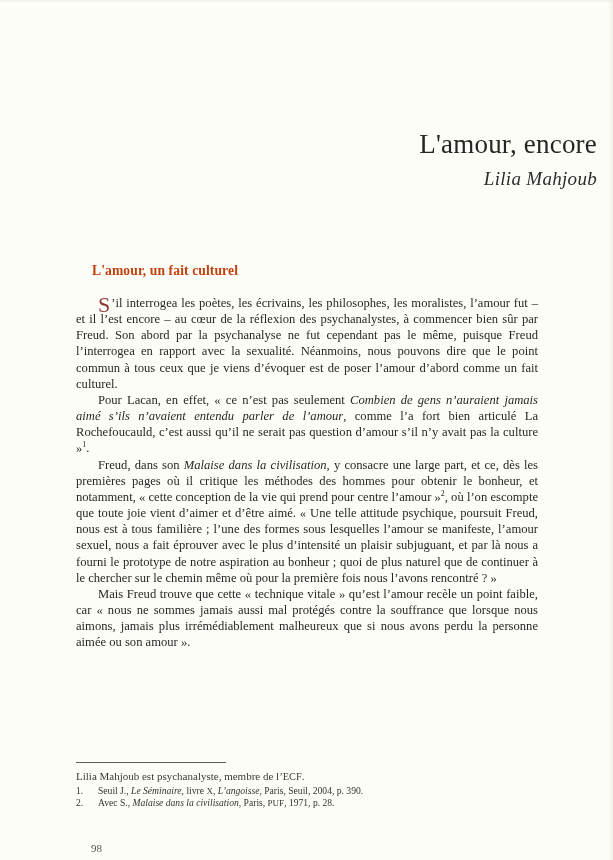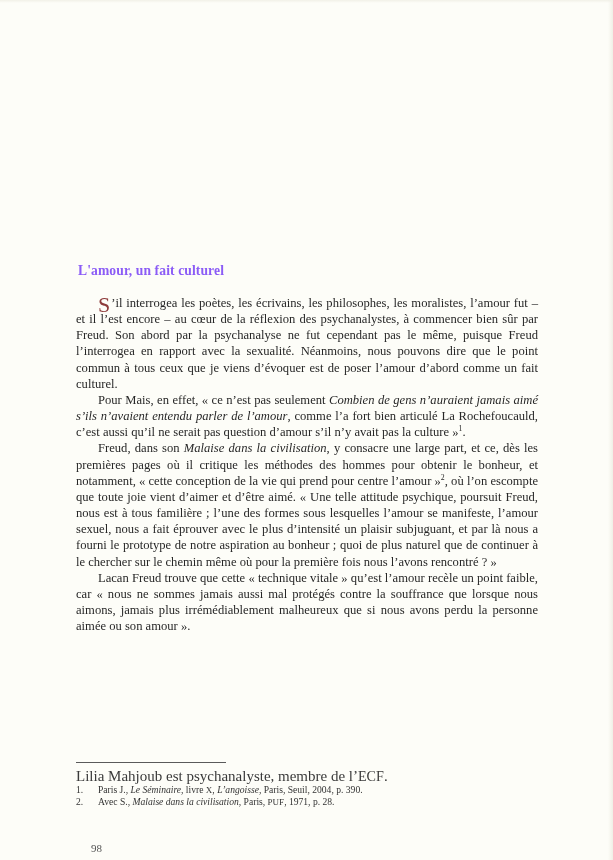--- a/index.html
+++ b/index.html
@@ -53,22 +53,22 @@
   .body-area {
     position: absolute;
     top: 263px;
     left: 76px;
     width: 462px;
   }
 
   .section-heading {
     font-size: 13.6px;
     font-weight: bold;
-    color: #8b5cf6;
-    margin: 0 0 16px 2px;
+    color: #c2410c;
+    margin: 0 0 16px 16px;
     letter-spacing: 0.1px;
   }
 
   p.para {
     margin: 0;
     font-size: 12.6px;
     line-height: 16.15px;
     text-align: justify;
     text-indent: 22px;
     color: #272727;
@@ -103,21 +103,21 @@
     top: 762px;
     width: 462px;
   }
   .fn-rule {
     width: 150px;
     height: 1px;
     background: #5a5a5a;
     margin: 0 0 7px 0;
   }
   .fn-bio {
-    font-size: 15px;
+    font-size: 11px;
     line-height: 12.5px;
     color: #3a3a3a;
     margin-bottom: 1px;
   }
   .fn-item {
     font-size: 9.6px;
     line-height: 12.6px;
     color: #333;
     display: flex;
   }
@@ -153,45 +153,49 @@
   }
 </style>
 </head>
 <body>
 
 <div class="page">
 
   <div class="scan-edge-top"></div>
   <div class="scan-edge-right"></div>
 
+  <div class="title-block">
+    <h1 class="doc-title">L'amour, encore</h1>
+    <div class="doc-author">Lilia Mahjoub</div>
+  </div>
 
   <div class="body-area">
 
     <h2 class="section-heading">L'amour, un fait culturel</h2>
 
     <p class="para first"><span class="dropcap">S</span><span>’il interrogea les poètes, les écrivains, les philosophes, les moralistes, l’amour fut – et il l’est encore – au cœur de la réflexion des psychanalystes, à commencer bien sûr par Freud. Son abord par la psychanalyse ne fut cependant pas le même, puisque Freud l’interrogea en rapport avec la sexualité. Néanmoins, nous pouvons dire que le point commun à tous ceux que je viens d’évoquer est de poser l’amour d’abord comme un fait culturel.</span></p>
 
-    <p class="para"><span>Pour Mais, en effet, « ce n’est pas seulement </span><em>Combien de gens n’auraient jamais aimé s’ils n’avaient entendu parler de l’amour</em><span>, comme l’a fort bien articulé La Rochefoucauld, c’est aussi qu’il ne serait pas question d’amour s’il n’y avait pas la culture »</span><sup>1</sup><span>.</span></p>
+    <p class="para"><span>Pour Lacan, en effet, « ce n’est pas seulement </span><em>Combien de gens n’auraient jamais aimé s’ils n’avaient entendu parler de l’amour</em><span>, comme l’a fort bien articulé La Rochefoucauld, c’est aussi qu’il ne serait pas question d’amour s’il n’y avait pas la culture »</span><sup>1</sup><span>.</span></p>
 
     <p class="para"><span>Freud, dans son </span><em>Malaise dans la civilisation</em><span>, y consacre une large part, et ce, dès les premières pages où il critique les méthodes des hommes pour obtenir le bonheur, et notamment, « cette conception de la vie qui prend pour centre l’amour »</span><sup>2</sup><span>, où l’on escompte que toute joie vient d’aimer et d’être aimé. « Une telle attitude psychique, poursuit Freud, nous est à tous familière ; l’une des formes sous lesquelles l’amour se manifeste, l’amour sexuel, nous a fait éprouver avec le plus d’intensité un plaisir subjuguant, et par là nous a fourni le prototype de notre aspiration au bonheur ; quoi de plus naturel que de continuer à le chercher sur le chemin même où pour la première fois nous l’avons rencontré ? »</span></p>
 
-    <p class="para">Lacan Freud trouve que cette « technique vitale » qu’est l’amour recèle un point faible, car « nous ne sommes jamais aussi mal protégés contre la souffrance que lorsque nous aimons, jamais plus irrémédiablement malheureux que si nous avons perdu la personne aimée ou son amour ».</p>
+    <p class="para">Mais Freud trouve que cette « technique vitale » qu’est l’amour recèle un point faible, car « nous ne sommes jamais aussi mal protégés contre la souffrance que lorsque nous aimons, jamais plus irrémédiablement malheureux que si nous avons perdu la personne aimée ou son amour ».</p>
 
 
 
   </div>
 
   <div class="footnotes">
     <div class="fn-rule"></div>
 
     <div class="fn-bio"><span>Lilia Mahjoub est psychanalyste, membre de l’</span><span class="sc">ECF</span><span>.</span></div>
 
     <div class="fn-item">
       <span class="fn-num">1.</span>
-      <span class="fn-text"><span>Paris J., </span><em>Le Séminaire</em><span>, livre </span><span class="sc">X</span><span>, </span><em>L’angoisse</em><span>, Paris, Seuil, 2004, p. 390.</span></span>
+      <span class="fn-text"><span>Seuil J., </span><em>Le Séminaire</em><span>, livre </span><span class="sc">X</span><span>, </span><em>L’angoisse</em><span>, Paris, Seuil, 2004, p. 390.</span></span>
     </div>
 
     <div class="fn-item">
       <span class="fn-num">2.</span>
       <span class="fn-text"><span>Avec S., </span><em>Malaise dans la civilisation</em><span>, Paris, </span><span class="sc">PUF</span><span>, 1971, p. 28.</span></span>
     </div>
   </div>
 
   <div class="page-number">98</div>
 

